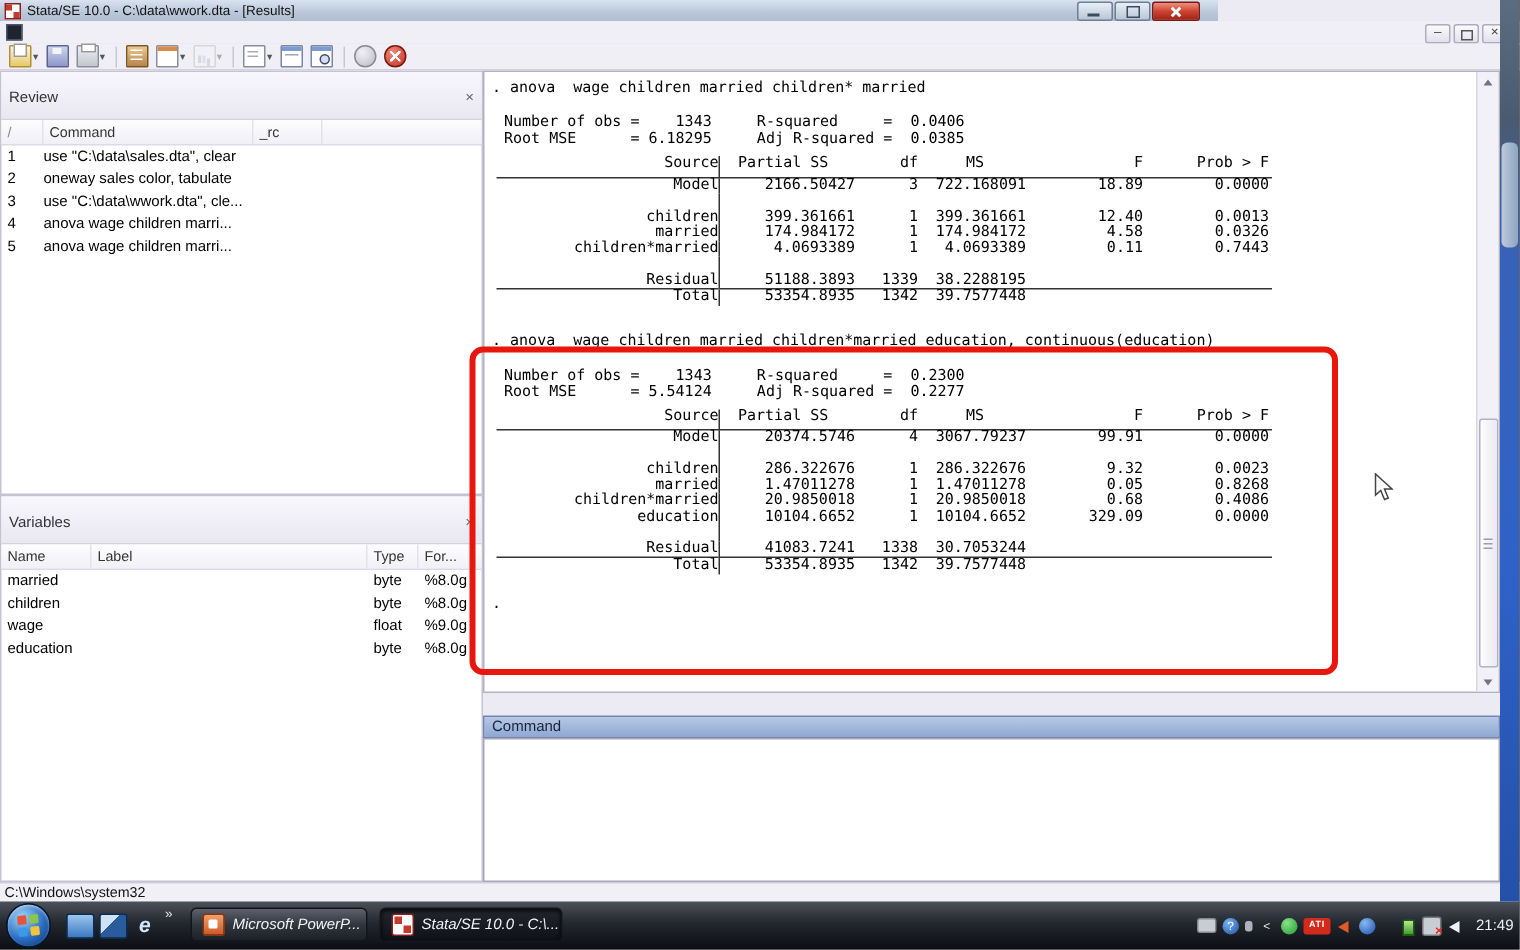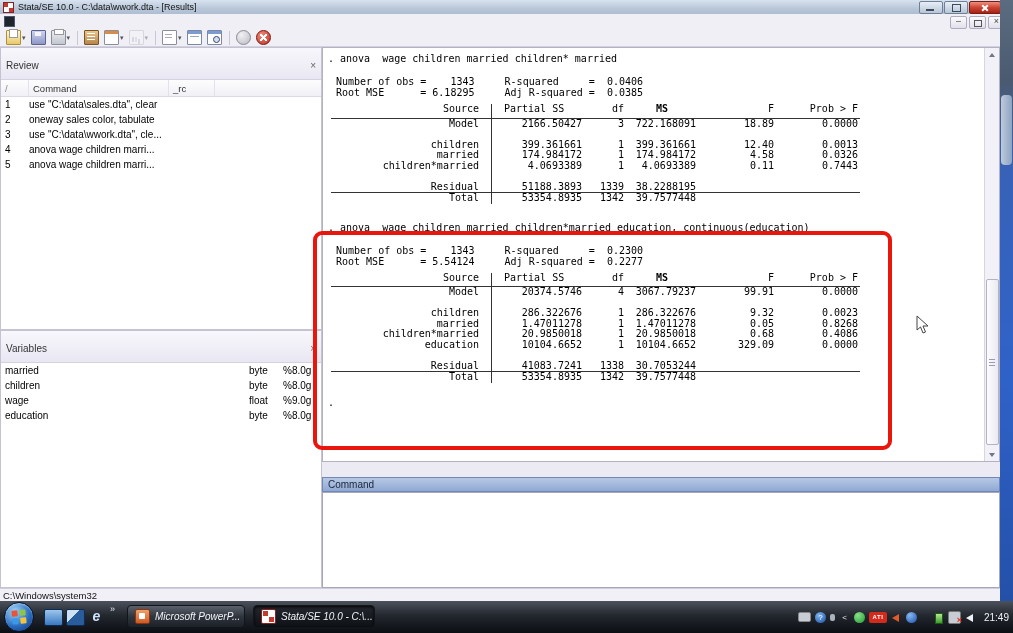--- a/index.html
+++ b/index.html
@@ -1,21 +1,21 @@
 <!DOCTYPE html>
 <html><head>
 <meta charset="utf-8">
 <style>
   html,body{margin:0;padding:0;background:#000;}
   .screen{position:relative;width:1013px;height:633px;background:#eceaf2;overflow:hidden;
           font-family:"Liberation Sans",sans-serif;}
   .mono{font-family:"DejaVu Sans Mono",monospace;}
 
   
-  .titlebar{position:absolute;left:0;top:0;width:1013px;height:14px;
+  .titlebar{position:absolute;left:0;top:0;width:812px;height:14px;
     background:linear-gradient(#d9e3f0,#b9c7d9 60%,#aebdd1);border-bottom:1px solid #8e9cb2;
     display:flex;align-items:center;font-size:9px;color:#111;}
   .app-icon{width:9px;height:9px;margin:0 4px 0 3px;background:#fff;border:1px solid #8a2020;
     position:relative;flex:none;}
   .app-icon::before{content:"";position:absolute;left:0;top:0;width:4px;height:4px;background:#c23b2e;}
   .app-icon::after{content:"";position:absolute;right:0;bottom:0;width:4px;height:4px;background:#c23b2e;}
   .title-text{white-space:nowrap;}
   .win-controls{position:absolute;right:12px;top:1px;display:flex;gap:1px;}
   .win-btn{width:22px;height:11px;border:1px solid #6f7f95;border-radius:2px;
     background:linear-gradient(#e8eef6,#b9c6d6);position:relative;}
@@ -92,25 +92,25 @@
     border:1px solid #b4b2c2;box-sizing:border-box;overflow:hidden;}
   .results-content{position:absolute;left:5px;top:5px;right:16px;color:#000;}
   .cmd-line{font-size:10px;line-height:11px;white-space:pre;}
   .stats{margin:12px 0 0 130px;font-size:10px;line-height:11px;}
   pre.stats{padding:0;margin-left:8px;}
   .anova-table{border-collapse:collapse;margin:6px 0 0 3px;font-family:"DejaVu Sans Mono",monospace;
     font-size:10px;line-height:10.5px;color:#000;}
   .anova-table th{font-weight:normal;padding:0 2px 3px 2px;border-bottom:1px solid #333;}
   .anova-table td{padding:0 2px;height:10.5px;white-space:pre;}
   .c-src{width:146px;text-align:right;}
-  td.c-src,th.c-src{border-right:1px solid #333;padding-right:12px;}
+  td.c-src,th.c-src{border-right:1px solid #333;padding-right:0;}
   th.c-ss{text-align:left;padding-left:12px;}
   td.c-ss{width:88px;text-align:right;padding-right:4px;}
   .c-df{width:36px;text-align:right;}
-  th.c-ms{width:68px;text-align:center;font-weight:bold;}
+  th.c-ms{width:68px;text-align:center;}
   td.c-ms{text-align:right;}
   .c-f{width:74px;text-align:right;}
   .c-p{width:80px;text-align:right;}
   tr.rule td{border-top:1px solid #333;}
   tr.blankrow td{height:9px;}
   .anova-block + .anova-block{margin-top:18px;}
   .prompt-line{margin-top:14px;font-size:10px;}
 
   
   .v-scroll{position:absolute;right:0;top:0;bottom:0;width:14px;background:#f3f1f8;border-left:1px solid #d7d5e2;}
@@ -302,20 +302,26 @@
             <span class="pr-cell" style="flex: 1 1 0%;">anova wage children marri...</span>
           </div>
         </div>
     </div>
 
     <div class="panel" id="variables">
       <div class="panel-title">
         <span>Variables</span>
         <span class="panel-close">×</span>
       </div>
+      <div class="panel-cols">
+        <div class="pc-cell" style="width:60px;">Name</div>
+        <div class="pc-cell" style="width:184px;">Label</div>
+        <div class="pc-cell" style="width:34px;">Type</div>
+        <div class="pc-cell" style="flex:1;border-right:none;">For...</div>
+      </div>
       <div id="variables-rows">
           <div class="p-row">
             <span class="pr-cell" style="width: 60px;">married</span>
             <span class="pr-cell" style="width: 184px;"></span>
             <span class="pr-cell" style="width: 34px;">byte</span>
             <span class="pr-cell" style="width: 40px;">%8.0g</span>
           </div>
           <div class="p-row">
             <span class="pr-cell" style="width: 60px;">children</span>
             <span class="pr-cell" style="width: 184px;"></span>

